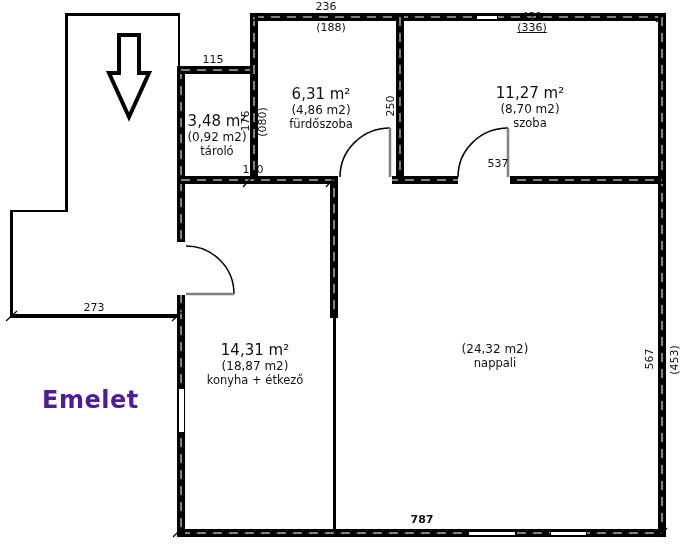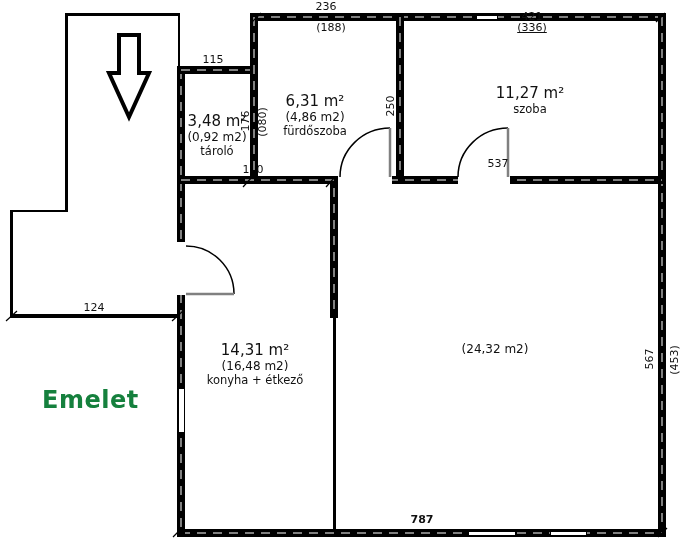--- a/index.html
+++ b/index.html
@@ -17,21 +17,21 @@
   .window{position:absolute;background:#fff;border:1px solid #000;z-index:3;box-sizing:border-box;}
   #arc-layer{position:absolute;left:0;top:0;z-index:4;}
   .dim{position:absolute;font-size:11px;color:#111;text-align:center;white-space:nowrap;
        z-index:4;line-height:12px;}
   .dim.under{z-index:1;}
   .rot{transform:rotate(-90deg);transform-origin:center;}
   .room-label{position:absolute;text-align:center;color:#111;z-index:1;}
   .room-label .area{font-size:15px;line-height:18px;}
   .room-label .net{font-size:12px;line-height:14px;}
   .room-label .rname{font-size:11.5px;line-height:14px;}
-  .title{position:absolute;font-size:24px;font-weight:bold;color:#15803d;z-index:1;
+  .title{position:absolute;font-size:24px;font-weight:bold;color:#4c1d95;z-index:1;
          letter-spacing:0.5px;}
 </style>
 </head>
 <body>
 
 <div id="plan">
 
   <div class="thin" style="left:65px;top:13px;width:115px;height:2.5px;"></div>
   <div class="thin" style="left:177.5px;top:13px;width:2.5px;height:55px;"></div>
   <div class="thin" style="left:65px;top:13px;width:2.5px;height:199px;"></div>
@@ -84,51 +84,53 @@
     </g>
   </svg>
 
 
   <div class="room-label" style="left:176px;top:112px;width:82px;">
     <div class="area">3,48 m²</div>
     <div class="net">(0,92 m2)</div>
     <div class="rname">tároló</div>
   </div>
 
-  <div class="room-label" style="left:255px;top:85px;width:120px;margin-top:7px;">
+  <div class="room-label" style="left:261px;top:85px;width:120px;">
     <div class="area">6,31 m²</div>
     <div class="net">(4,86 m2)</div>
     <div class="rname">fürdőszoba</div>
   </div>
 
   <div class="room-label" style="left:468px;top:84px;width:124px;">
     <div class="area">11,27 m²</div>
+    <div class="net">(8,70 m2)</div>
     <div class="rname">szoba</div>
   </div>
 
   <div class="room-label" style="left:180px;top:341px;width:150px;">
     <div class="area">14,31 m²</div>
-    <div class="net">(16,48 m2)</div>
+    <div class="net">(18,87 m2)</div>
     <div class="rname">konyha + étkező</div>
   </div>
 
   <div class="room-label" style="left:420px;top:342px;width:150px;">
     <div class="net">(24,32 m2)</div>
+    <div class="rname">nappali</div>
   </div>
 
   <div class="dim" style="left:306px;top:1px;width:40px;">236</div>
   <div class="dim" style="left:306px;top:22px;width:50px;">(188)</div>
   <div class="dim" style="left:512px;top:11px;width:40px;text-align:center;">421</div>
   <div class="dim" style="left:510px;top:22px;width:44px;text-decoration:underline;">(336)</div>
   <div class="dim" style="left:193px;top:54px;width:40px;">115</div>
   <div class="dim rot" style="left:231px;top:115px;width:30px;">176</div>
   <div class="dim rot" style="left:246px;top:116px;width:34px;">(080)</div>
   <div class="dim rot" style="left:376px;top:100px;width:30px;">250</div>
   <div class="dim under" style="left:242px;top:164px;width:22px;">110</div>
   <div class="dim" style="left:478px;top:158px;width:40px;">537</div>
-  <div class="dim" style="left:74px;top:302px;width:40px;">124</div>
+  <div class="dim" style="left:74px;top:302px;width:40px;">273</div>
   <div class="dim" style="left:402px;top:514px;width:40px;font-weight:bold;">787</div>
   <div class="dim rot" style="left:635px;top:353px;width:30px;">567</div>
   <div class="dim rot" style="left:658px;top:354px;width:34px;">(453)</div>
 
   <div class="title" style="left:42px;top:386px;">Emelet</div>
 
 </div>
 
 </body></html>

